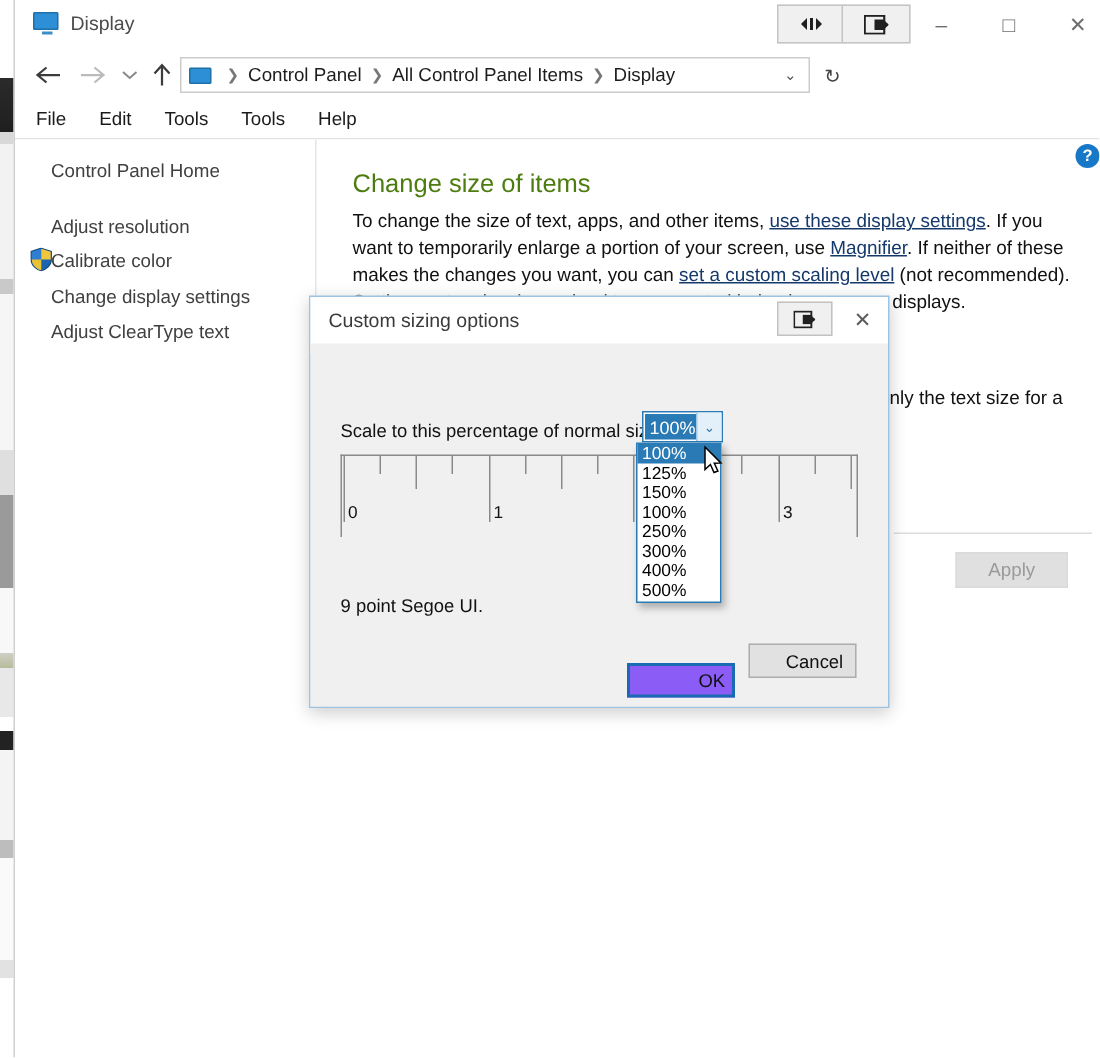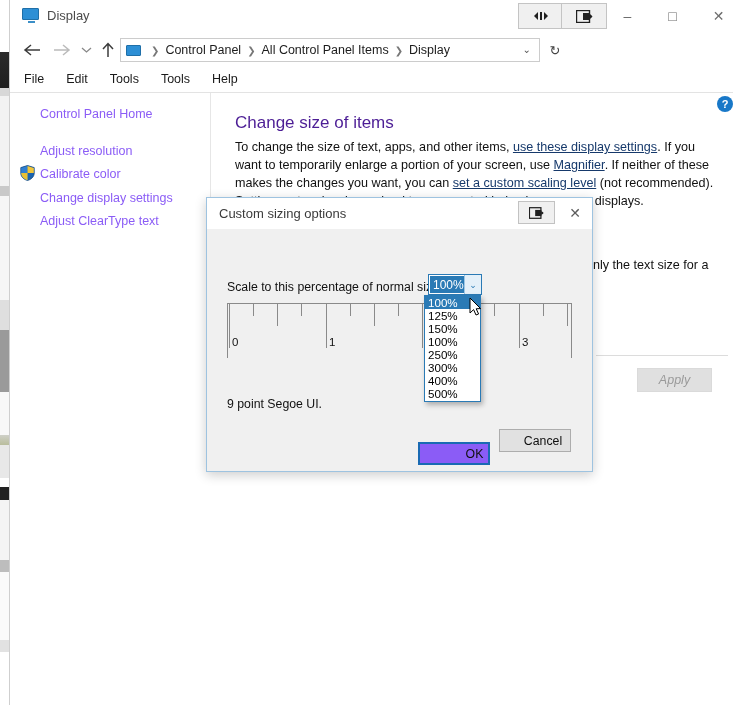--- a/index.html
+++ b/index.html
@@ -237,23 +237,23 @@
 
   
   .taskpane {
     position: absolute;
     left: 0; top: 93px;
     width: 200px; height: 379px;
     background: #ffffff;
   }
   .task-link {
     position: absolute;
-    left: 30px;
+    left: 24px;
     font-size: 12.5px;
-    color: #8b5cf6;
+    color: #404040;
     white-space: nowrap;
   }
   .task-link.home { top: 107px; }
   .task-link.t1 { top: 144px; }
   .task-link.t2 { top: 167px; }
   .task-link.t3 { top: 191px; }
   .task-link.t4 { top: 214px; }
   .shield {
     position: absolute;
     left: 10px; top: 165px;
@@ -285,21 +285,21 @@
     font-weight: bold;
     display: flex;
     align-items: center;
     justify-content: center;
     line-height: 1;
   }
   .heading {
     position: absolute;
     left: 225px; top: 113px;
     font-size: 17px;
-    color: #4c1d95;
+    color: #4d7c0f;
     white-space: nowrap;
   }
   .body-text {
     position: absolute;
     left: 225px; top: 138px;
     width: 486px;
     font-size: 12.6px;
     line-height: 18px;
     color: #111111;
   }
@@ -325,21 +325,20 @@
     left: 627px; top: 368px;
     width: 75px; height: 24px;
     background: #e0e0e0;
     border: 1px solid #dadada;
     box-sizing: border-box;
     color: #9a9a9a;
     font-size: 12.5px;
     display: flex;
     align-items: center;
     justify-content: center;
-    font-style: italic;
   }
 
   
   .dialog {
     position: absolute;
     left: 206px; top: 197px;
     width: 387px; height: 275px;
     background: #f0f0f0;
     border: 1px solid #9ec3e0;
     box-sizing: border-box;

